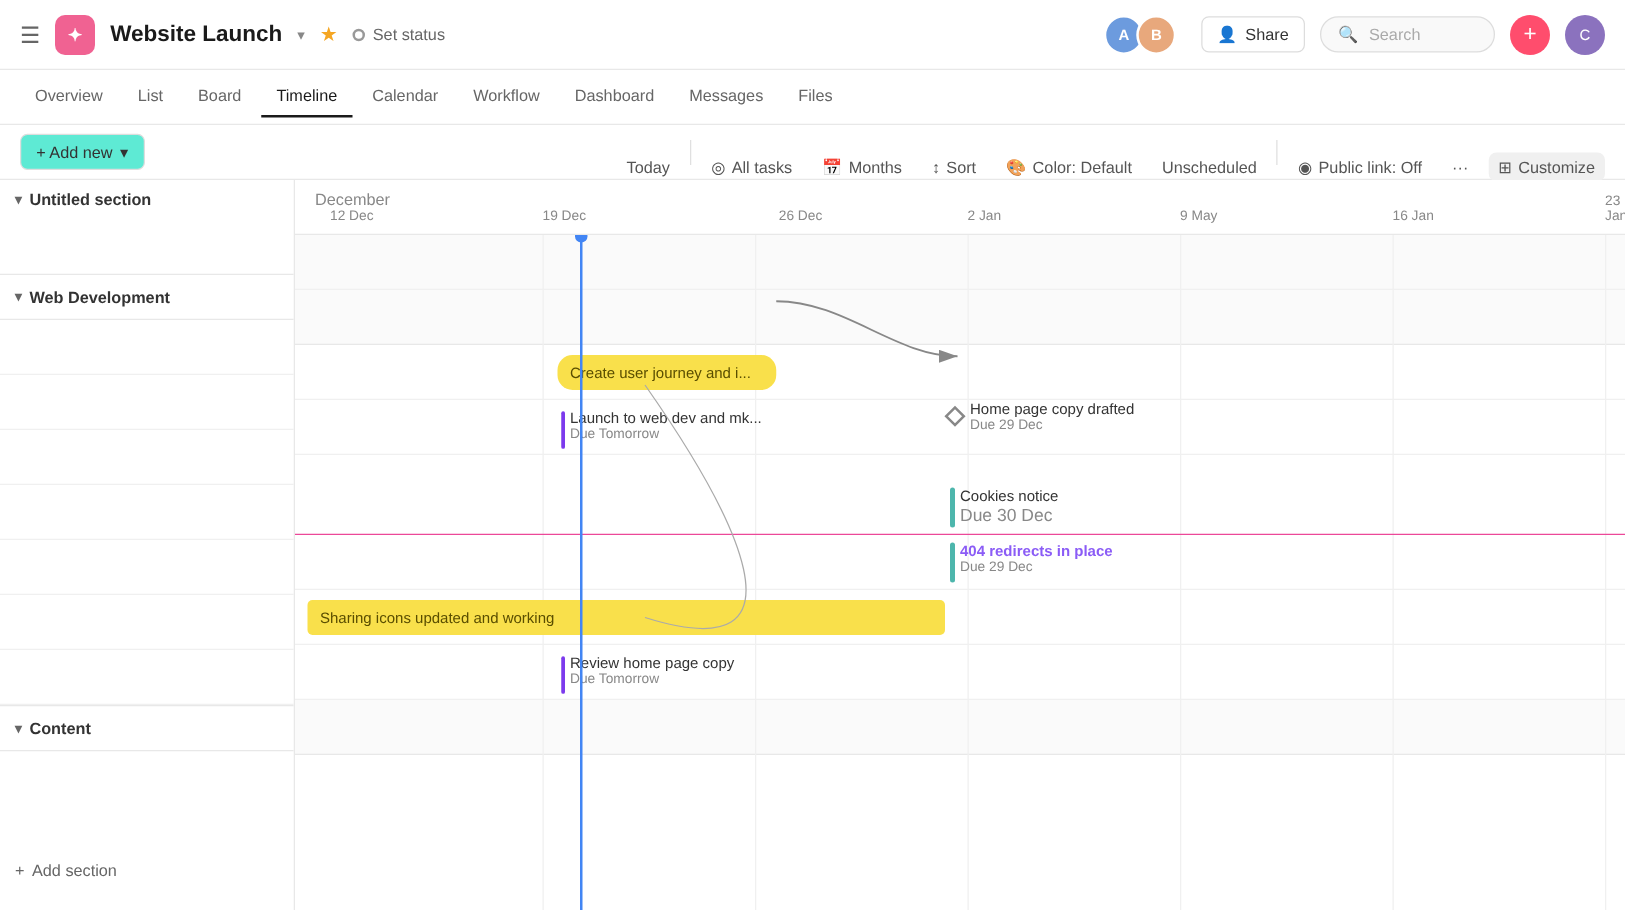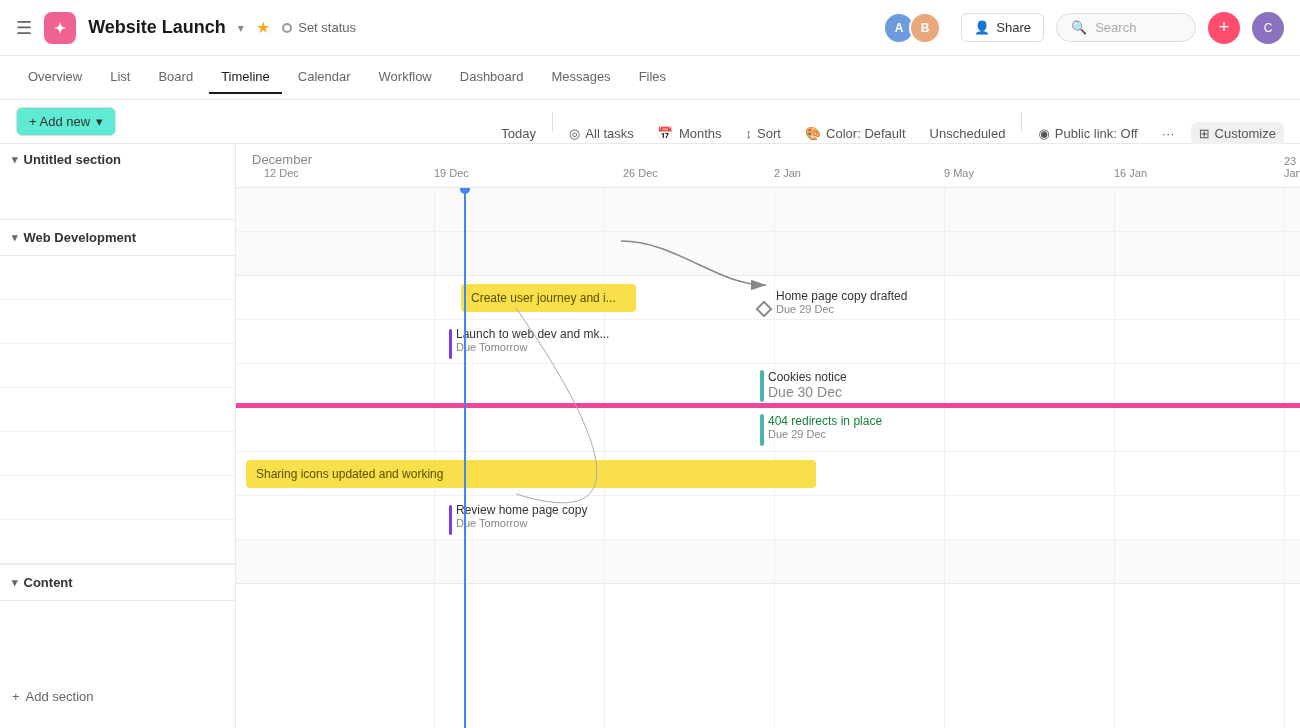--- a/index.html
+++ b/index.html
@@ -211,67 +211,67 @@
 
       <div class="today-line" style="left: 228px;">
         <div class="today-dot"></div>
       </div>
 
       <div style="height:44px; border-bottom:1px solid #f0f0f0; background:#fafafa;"></div>
 
       <div style="height:44px; border-bottom:1px solid #e8e8e8; background:#fafafa;"></div>
 
       <div style="height:44px; border-bottom:1px solid #f0f0f0; position:relative;">
-        <div class="task-bar yellow" style="left:225px; width:175px;">
+        <div class="task-bar yellow" style="left:210px; width:175px;border-radius:12px;">
           <span>Create user journey and i...</span>
         </div>
 
         <div style="position:absolute; left:520px; top:13px; display:flex; flex-direction:column; gap:2px;">
-          <div style="display:flex; align-items:flex-end; gap:6px;">
+          <div style="display:flex; align-items:center; gap:6px;margin-top:31px;">
             <div style="width:12px; height:12px; background:transparent; border:2px solid #888; transform:rotate(45deg); margin-left:2px;"></div>
             <div>
               <div style="font-size:12px; color:#333; font-weight:500;">Home page copy drafted</div>
               <div style="font-size:11px; color:#888;">Due 29 Dec</div>
             </div>
           </div>
         </div>
       </div>
 
       <div style="height:44px; border-bottom:1px solid #f0f0f0; position:relative;">
         <div style="position:absolute; left:213px; top:7px; display:flex; gap:4px; align-items:flex-start;">
           <div style="width:3px; height:30px; background:#7c3aed; border-radius:2px; margin-top:2px;"></div>
           <div>
             <div style="font-size:12px; color:#333; font-weight:500;">Launch to web dev and mk...</div>
             <div style="font-size:11px; color:#888;">Due Tomorrow</div>
           </div>
         </div>
       </div>
 
-      <div style="height:44px; border-bottom:5px solid #ec4899; position:relative;">
+      <div style="height:44px; border-bottom:1px solid #ec4899; position:relative;margin-top:20px;">
         <div style="position:absolute; left:524px; top:6px; display:flex; gap:4px; align-items:flex-start;">
           <div style="width:4px; height:32px; background:#4db6ac; border-radius:2px;"></div>
           <div>
             <div style="font-size:12px; color:#333; font-weight:500;">Cookies notice</div>
             <div style="font-size:14px; color:#888;">Due 30 Dec</div>
           </div>
         </div>
       </div>
 
       <div style="height:44px; border-bottom:1px solid #f0f0f0; position:relative;">
         <div style="position:absolute; left:524px; top:6px; display:flex; gap:4px; align-items:flex-start;">
           <div style="width:4px; height:32px; background:#4db6ac; border-radius:2px;"></div>
           <div>
-            <div style="font-size:12px; color:#15803d; font-weight:400;">404 redirects in place</div>
+            <div style="font-size:12px; color:#8b5cf6; font-weight:700;">404 redirects in place</div>
             <div style="font-size:11px; color:#888;">Due 29 Dec</div>
           </div>
         </div>
       </div>
 
       <div style="height:44px; border-bottom:1px solid #f0f0f0; position:relative;">
-        <div class="task-bar" style="background:#f9e04b; color:#5a4e00; left:10px; width:570px;">
+        <div class="task-bar" style="background:#f9e04b; color:#5a4e00; left:10px; width:510px;">
           <span>Sharing icons updated and working</span>
         </div>
       </div>
 
       <div style="height:44px; border-bottom:1px solid #f0f0f0; position:relative;">
         <div style="position:absolute; left:213px; top:7px; display:flex; gap:4px; align-items:flex-start;">
           <div style="width:3px; height:30px; background:#7c3aed; border-radius:2px; margin-top:2px;"></div>
           <div>
             <div style="font-size:12px; color:#333; font-weight:500;">Review home page copy</div>
             <div style="font-size:11px; color:#888;">Due Tomorrow</div>

